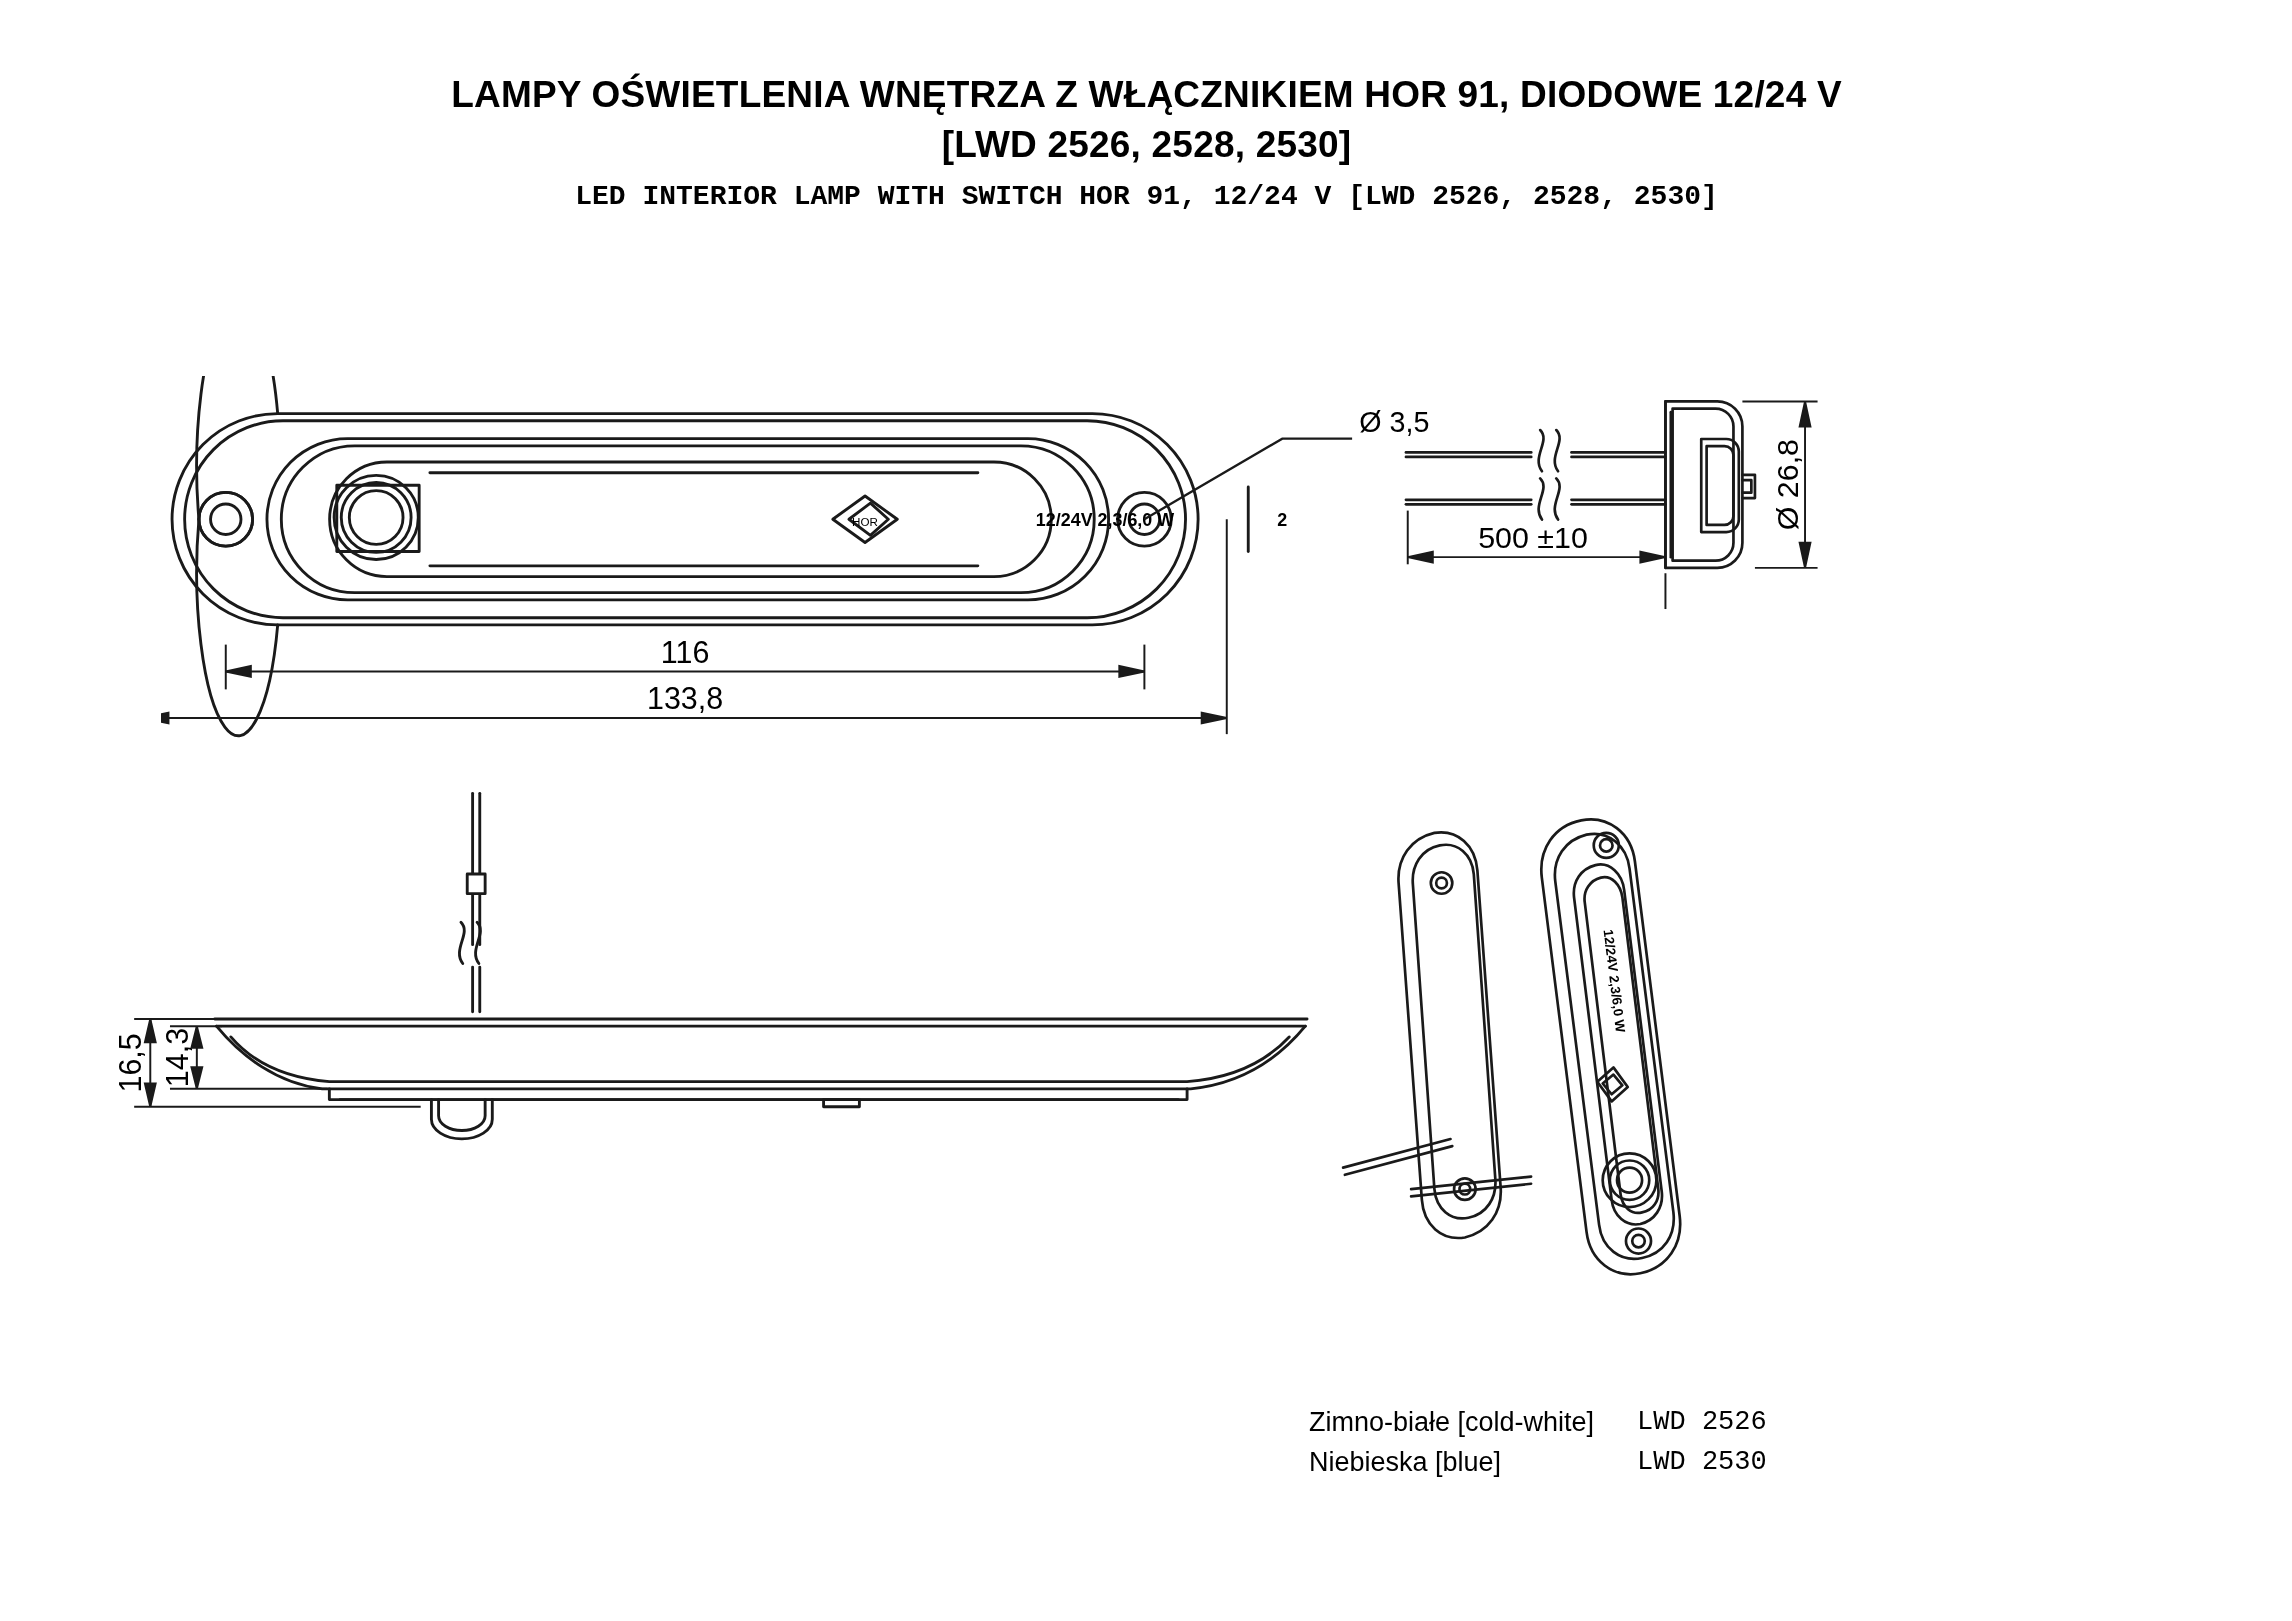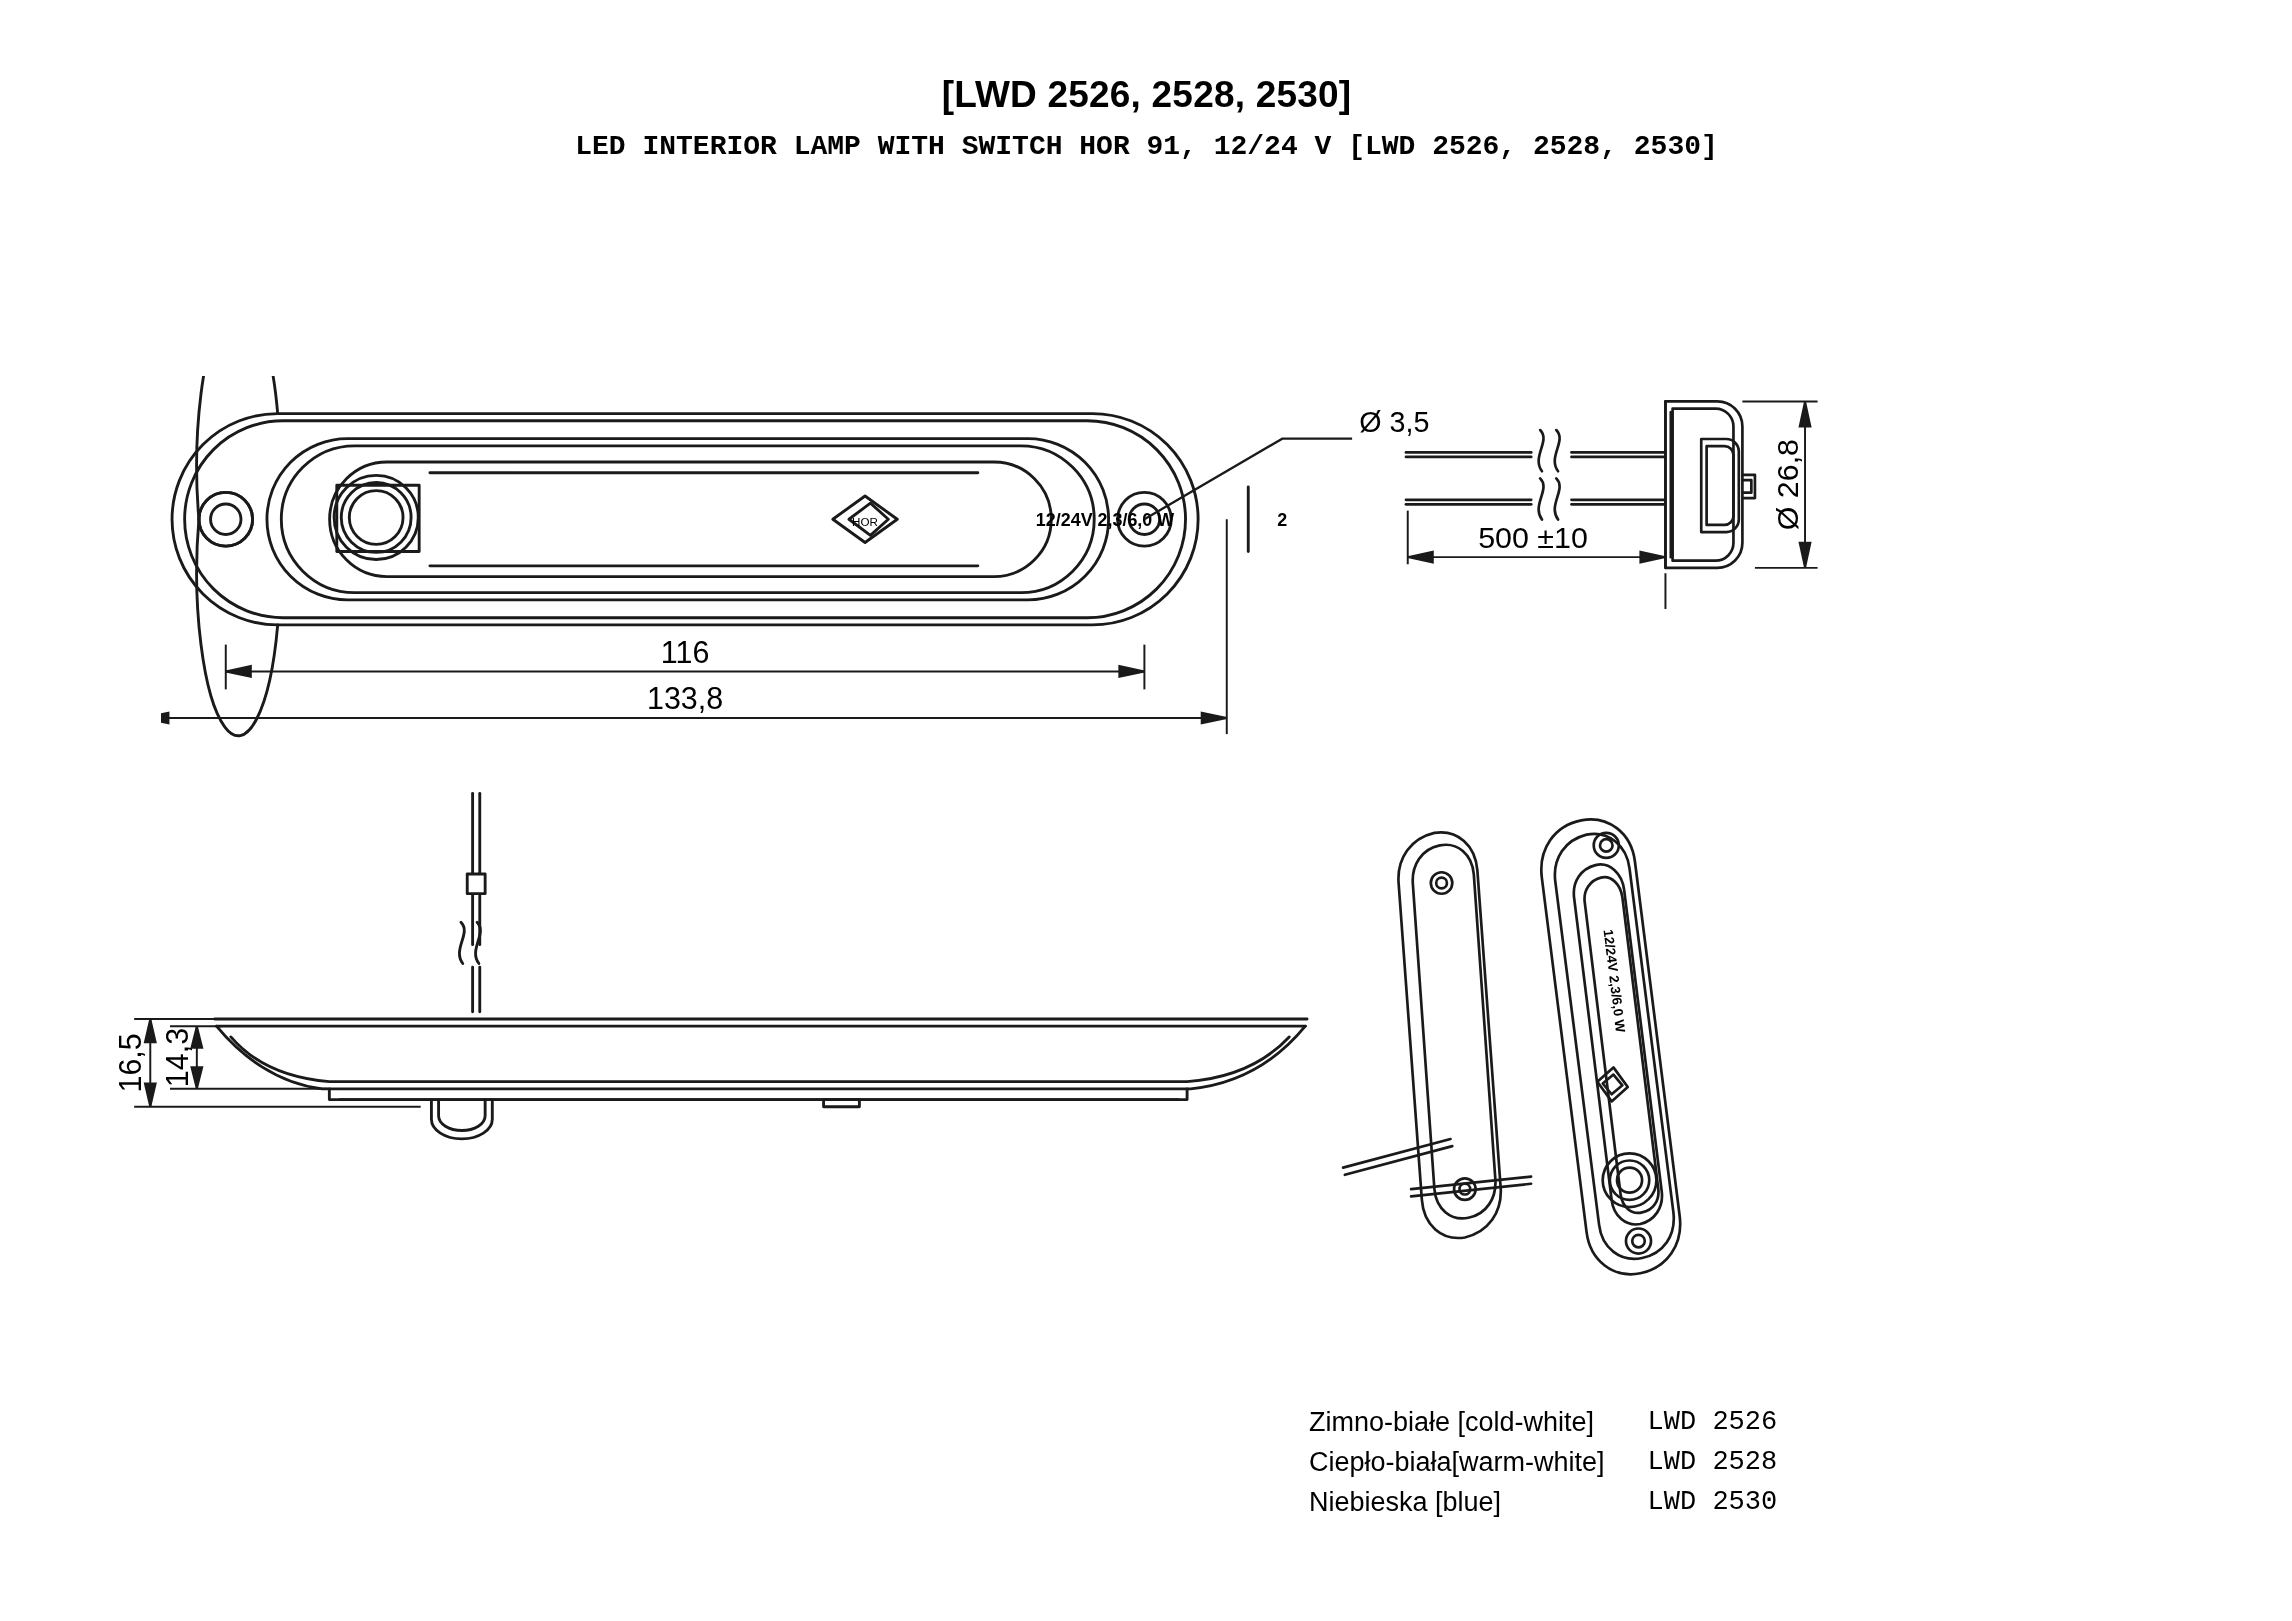--- a/index.html
+++ b/index.html
@@ -69,20 +69,21 @@
     font-family: "Liberation Sans", sans-serif;
     fill: #000;
   }
 </style>
 </head>
 <body>
 
 <div id="page">
 
   <div class="title-block">
+    <div class="title-main">LAMPY OŚWIETLENIA WNĘTRZA Z WŁĄCZNIKIEM HOR 91, DIODOWE 12/24 V</div>
     <div class="title-main">[LWD 2526, 2528, 2530]</div>
     <div class="title-sub">LED INTERIOR LAMP WITH SWITCH HOR 91, 12/24 V [LWD 2526, 2528, 2530]</div>
   </div>
 
   <svg class="dwg" style="left:161px; top:376px;" width="1272" height="385" viewBox="0 0 1420 430">
     <g fill="none" stroke="#1a1a1a" stroke-width="3.2" stroke-linejoin="round" stroke-linecap="round">
 
       <path d="M 130 42 L 1040 42 A 118 118 0 0 1 1040 278 L 130 278 A 118 118 0 0 1 130 42 Z"></path>
 
       <path d="M 136 50 L 1034 50 A 110 110 0 0 1 1034 270 L 136 270 A 110 110 0 0 1 136 50 Z"></path>
@@ -279,24 +280,20 @@
   </svg>
 
   <div class="legend">
     <table>
       <tbody>
           <tr>
         <td>Zimno-białe [cold-white]</td>
         <td class="code">LWD 2526</td>
       </tr>
       <tr>
-        <td>Ciepło-biała[warm-white]</td>
-        <td class="code">LWD 2528</td>
-      </tr>
-      <tr>
         <td>Niebieska [blue]</td>
         <td class="code">LWD 2530</td>
       </tr>
     </tbody>
       </table>
   </div>
 
 </div>
 
 

